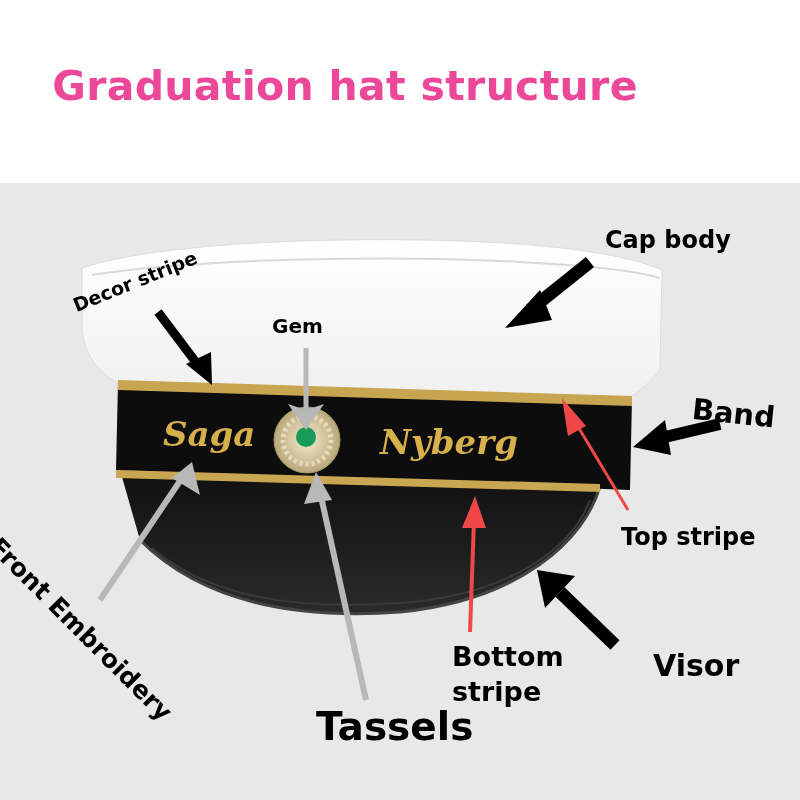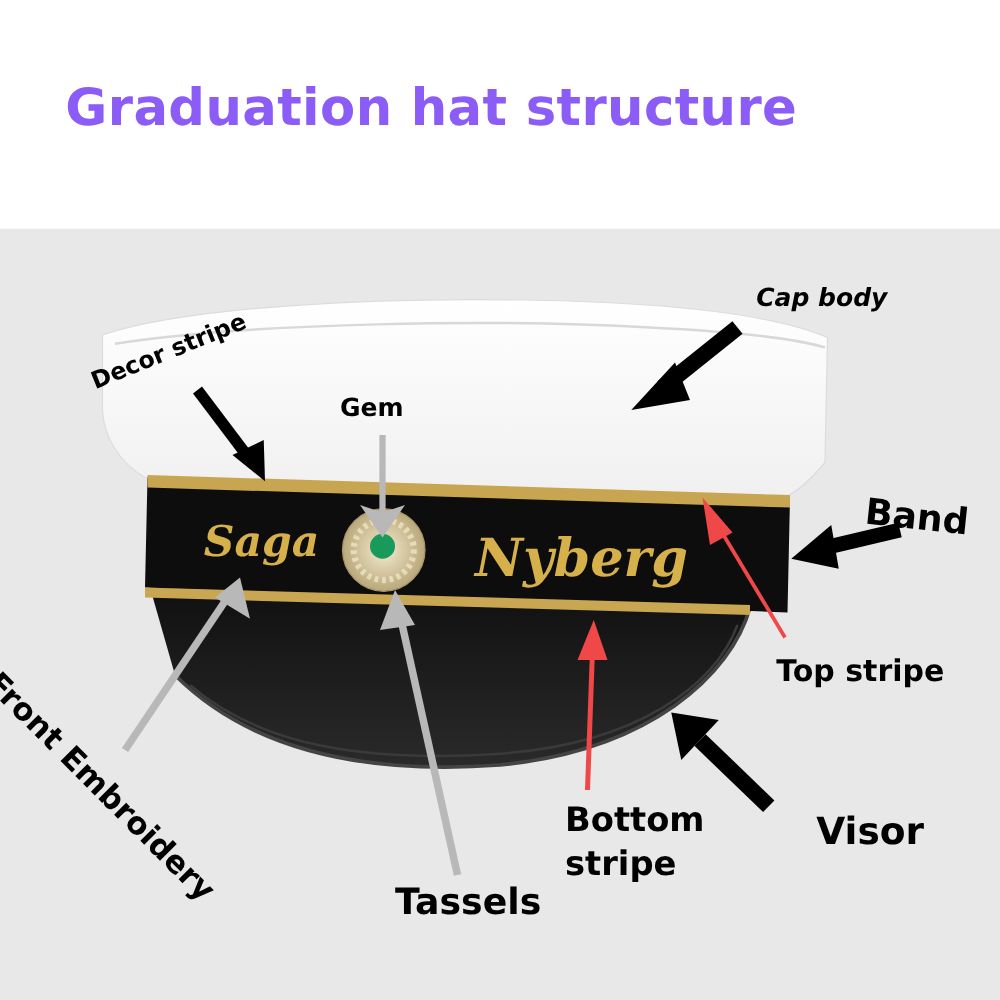--- a/index.html
+++ b/index.html
@@ -1,17 +1,17 @@
 <!DOCTYPE html>
 <html><head>
 <meta charset="utf-8">
 <style>
   html,body{margin:0;padding:0;}
   body{width:800px;height:800px;position:relative;overflow:hidden;background:#ffffff;font-family:"DejaVu Sans",sans-serif;}
-  .title{position:absolute;left:0;top:62px;width:690px;text-align:center;font-weight:bold;font-size:41px;color:#8b5cf6;letter-spacing:0.3px;}
+  .title{position:absolute;left:0;top:62px;width:690px;text-align:center;font-weight:bold;font-size:41px;color:#ec4899;letter-spacing:0.3px;}
   .panel{position:absolute;left:0;top:183px;width:800px;height:617px;background:#e8e8e8;}
   svg.art{position:absolute;left:0;top:0;}
   .lbl{position:absolute;font-weight:bold;color:#000;white-space:nowrap;}
   .script{position:absolute;font-family:"DejaVu Serif",serif;font-style:italic;font-weight:bold;color:#d6b04a;white-space:nowrap;}
 </style>
 </head>
 <body>
 
 <div class="title">Graduation hat structure</div>
 <div class="panel"></div>
@@ -88,24 +88,24 @@
 
     <line x1="628" y1="510" x2="574" y2="420" stroke="#f04848" stroke-width="3"></line>
     <polygon points="562,398 586,426 568,436"></polygon>
 
     <line x1="470" y1="632" x2="474" y2="520" stroke="#f04848" stroke-width="4"></line>
     <polygon points="475,496 486,528 462,528"></polygon>
   </g>
 </svg>
 
 <div class="script" style="left:163px;top:414px;font-size:34px;">Saga</div>
-<div class="script" style="left:380px;top:422px;font-size:42px;">Nyberg</div>
+<div class="script" style="left:380px;top:422px;font-size:34px;">Nyberg</div>
 
-<div class="lbl" style="left:605px;top:226px;font-size:20px;font-style:italic;">Cap body</div>
+<div class="lbl" style="left:605px;top:226px;font-size:24px;">Cap body</div>
 <div class="lbl" style="left:78px;top:294px;font-size:19px;transform:rotate(-22deg);transform-origin:left bottom;">Decor stripe</div>
 <div class="lbl" style="left:272px;top:314px;font-size:20px;">Gem</div>
 <div class="lbl" style="left:694px;top:392px;font-size:29px;transform:rotate(6deg);transform-origin:left top;">Band</div>
 <div class="lbl" style="left:621px;top:523px;font-size:24px;">Top stripe</div>
 <div class="lbl" style="left:4px;top:532px;font-size:25px;transform:rotate(45deg);transform-origin:left top;">Front Embroidery</div>
-<div class="lbl" style="left:316px;top:704px;font-size:29px;">Tassels</div>
+<div class="lbl" style="left:316px;top:704px;font-size:39px;">Tassels</div>
 <div class="lbl" style="left:452px;top:641px;font-size:27px;">Bottom</div>
 <div class="lbl" style="left:452px;top:676px;font-size:27px;">stripe</div>
 <div class="lbl" style="left:653px;top:648px;font-size:30px;">Visor</div>
 
 </body></html>

